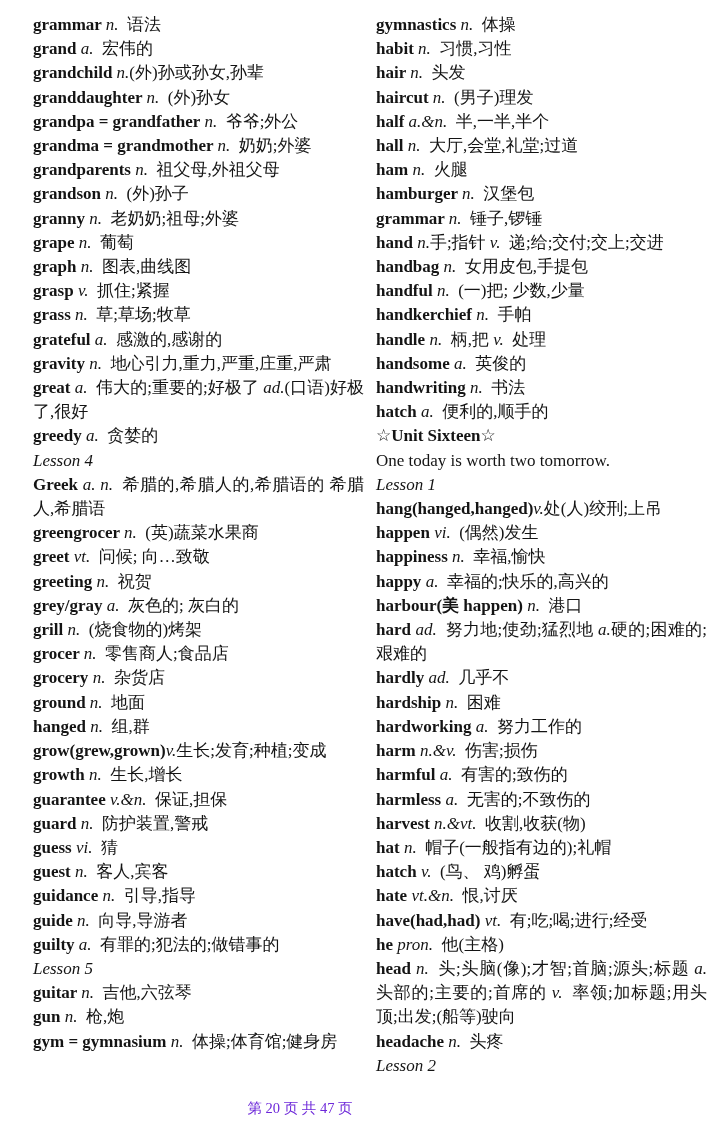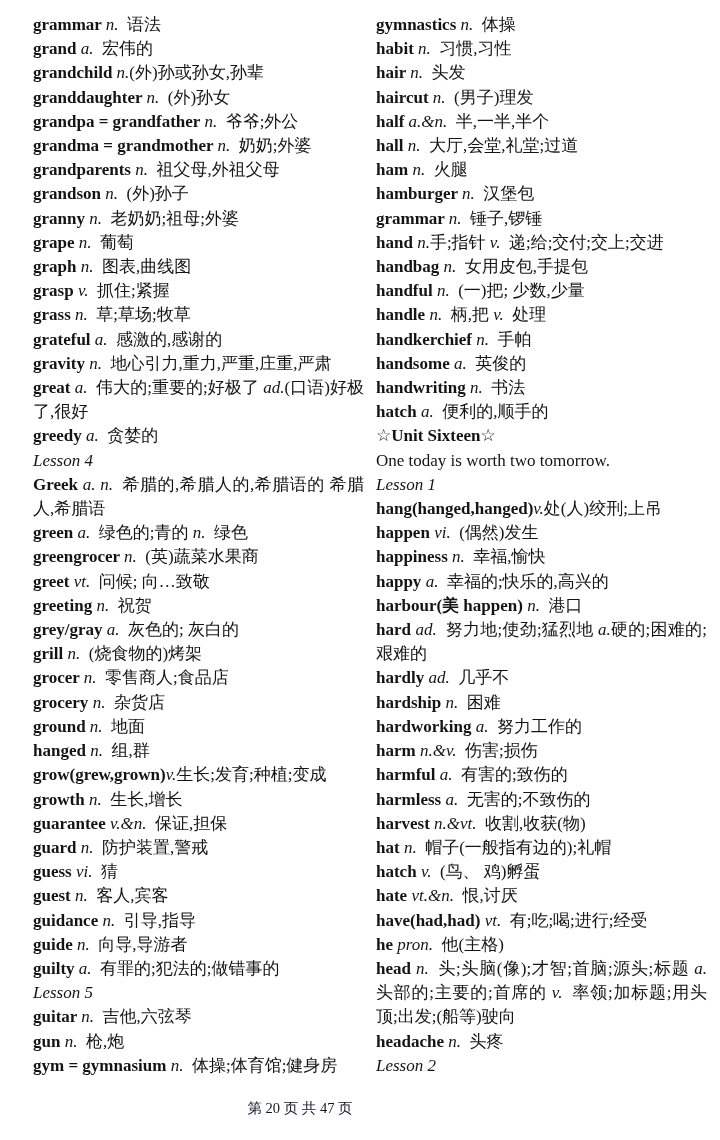--- a/index.html
+++ b/index.html
@@ -39,21 +39,21 @@
   .seg-i  { font-style: italic; }
   .seg-bi { font-weight: 400; font-style: italic; }
   .seg-t  { }
   .footer {
     position: absolute;
     left: 0;
     bottom: 22px;
     width: 100%;
     text-align: center;
     font-size: 14.5px;
-    color: #0f172a;
+    color: #6d28d9;
   }
 </style>
 </head>
 <body>
 
 <div class="page">
   <div class="cols">
     <div class="col">
         <div class="entry"><span class="seg-b">grammar </span><span class="seg-i">n.</span><span class="seg-t">&nbsp; 语法</span></div>
         <div class="entry"><span class="seg-b">grand </span><span class="seg-i">a.</span><span class="seg-t">&nbsp; 宏伟的</span></div>
@@ -67,21 +67,20 @@
         <div class="entry"><span class="seg-b">grape </span><span class="seg-i">n.</span><span class="seg-t">&nbsp; 葡萄</span></div>
         <div class="entry"><span class="seg-b">graph </span><span class="seg-i">n.</span><span class="seg-t">&nbsp; 图表,曲线图</span></div>
         <div class="entry"><span class="seg-b">grasp </span><span class="seg-i">v.</span><span class="seg-t">&nbsp; 抓住;紧握</span></div>
         <div class="entry"><span class="seg-b">grass </span><span class="seg-i">n.</span><span class="seg-t">&nbsp; 草;草场;牧草</span></div>
         <div class="entry"><span class="seg-b">grateful </span><span class="seg-i">a.</span><span class="seg-t">&nbsp; 感激的,感谢的</span></div>
         <div class="entry"><span class="seg-b">gravity </span><span class="seg-i">n.</span><span class="seg-t">&nbsp; 地心引力,重力,严重,庄重,严肃</span></div>
         <div class="entry"><span class="seg-b">great </span><span class="seg-i">a.</span><span class="seg-t">&nbsp; 伟大的;重要的;好极了 </span><span class="seg-i">ad.</span><span class="seg-t">(口语)好极了,很好</span></div>
         <div class="entry"><span class="seg-b">greedy </span><span class="seg-i">a.</span><span class="seg-t">&nbsp; 贪婪的</span></div>
         <div class="entry"><span class="seg-bi">Lesson 4</span></div>
         <div class="entry"><span class="seg-b">Greek </span><span class="seg-i">a. n.</span><span class="seg-t">&nbsp; 希腊的,希腊人的,希腊语的 希腊人,希腊语</span></div>
-        <div class="entry"><span class="seg-b">green </span><span class="seg-i">a.</span><span class="seg-t">&nbsp; 绿色的;青的 </span><span class="seg-i">n.</span><span class="seg-t">&nbsp; 绿色</span></div>
         <div class="entry"><span class="seg-b">greengrocer </span><span class="seg-i">n.</span><span class="seg-t">&nbsp; (英)蔬菜水果商</span></div>
         <div class="entry"><span class="seg-b">greet </span><span class="seg-i">vt.</span><span class="seg-t">&nbsp; 问候; 向…致敬</span></div>
         <div class="entry"><span class="seg-b">greeting </span><span class="seg-i">n.</span><span class="seg-t">&nbsp; 祝贺</span></div>
         <div class="entry"><span class="seg-b">grey/gray </span><span class="seg-i">a.</span><span class="seg-t">&nbsp; 灰色的; 灰白的</span></div>
         <div class="entry"><span class="seg-b">grill </span><span class="seg-i">n.</span><span class="seg-t">&nbsp; (烧食物的)烤架</span></div>
         <div class="entry"><span class="seg-b">grocer </span><span class="seg-i">n.</span><span class="seg-t">&nbsp; 零售商人;食品店</span></div>
         <div class="entry"><span class="seg-b">grocery </span><span class="seg-i">n.</span><span class="seg-t">&nbsp; 杂货店</span></div>
         <div class="entry"><span class="seg-b">ground </span><span class="seg-i">n.</span><span class="seg-t">&nbsp; 地面</span></div>
         <div class="entry"><span class="seg-b">hanged </span><span class="seg-i">n.</span><span class="seg-t">&nbsp; 组,群</span></div>
         <div class="entry"><span class="seg-b">grow(grew,grown)</span><span class="seg-i">v.</span><span class="seg-t">生长;发育;种植;变成</span></div>
@@ -104,22 +103,22 @@
         <div class="entry"><span class="seg-b">hair </span><span class="seg-i">n.</span><span class="seg-t">&nbsp; 头发</span></div>
         <div class="entry"><span class="seg-b">haircut </span><span class="seg-i">n.</span><span class="seg-t">&nbsp; (男子)理发</span></div>
         <div class="entry"><span class="seg-b">half </span><span class="seg-i">a.&amp;n.</span><span class="seg-t">&nbsp; 半,一半,半个</span></div>
         <div class="entry"><span class="seg-b">hall </span><span class="seg-i">n.</span><span class="seg-t">&nbsp; 大厅,会堂,礼堂;过道</span></div>
         <div class="entry"><span class="seg-b">ham </span><span class="seg-i">n.</span><span class="seg-t">&nbsp; 火腿</span></div>
         <div class="entry"><span class="seg-b">hamburger </span><span class="seg-i">n.</span><span class="seg-t">&nbsp; 汉堡包</span></div>
         <div class="entry"><span class="seg-b">grammar </span><span class="seg-i">n.</span><span class="seg-t">&nbsp; 锤子,锣锤</span></div>
         <div class="entry"><span class="seg-b">hand </span><span class="seg-i">n.</span><span class="seg-t">手;指针 </span><span class="seg-i">v.</span><span class="seg-t">&nbsp; 递;给;交付;交上;交进</span></div>
         <div class="entry"><span class="seg-b">handbag </span><span class="seg-i">n.</span><span class="seg-t">&nbsp; 女用皮包,手提包</span></div>
         <div class="entry"><span class="seg-b">handful </span><span class="seg-i">n.</span><span class="seg-t">&nbsp; (一)把; 少数,少量</span></div>
+        <div class="entry"><span class="seg-b">handkerchief </span><span class="seg-i">n.</span><span class="seg-t">&nbsp; 手帕</span></div>
         <div class="entry"><span class="seg-b">handle </span><span class="seg-i">n.</span><span class="seg-t">&nbsp; 柄,把 </span><span class="seg-i">v.</span><span class="seg-t">&nbsp; 处理</span></div>
-        <div class="entry"><span class="seg-b">handkerchief </span><span class="seg-i">n.</span><span class="seg-t">&nbsp; 手帕</span></div>
         <div class="entry"><span class="seg-b">handsome </span><span class="seg-i">a.</span><span class="seg-t">&nbsp; 英俊的</span></div>
         <div class="entry"><span class="seg-b">handwriting </span><span class="seg-i">n.</span><span class="seg-t">&nbsp; 书法</span></div>
         <div class="entry"><span class="seg-b">hatch </span><span class="seg-i">a.</span><span class="seg-t">&nbsp; 便利的,顺手的</span></div>
         <div class="entry"><span class="seg-t">☆</span><span class="seg-b">Unit Sixteen</span><span class="seg-t">☆</span></div>
         <div class="entry"><span class="seg-t">One today is worth two tomorrow.</span></div>
         <div class="entry"><span class="seg-bi">Lesson 1</span></div>
         <div class="entry"><span class="seg-b">hang(hanged,hanged)</span><span class="seg-bi">v.</span><span class="seg-t">处(人)绞刑;上吊</span></div>
         <div class="entry"><span class="seg-b">happen </span><span class="seg-i">vi.</span><span class="seg-t">&nbsp; (偶然)发生</span></div>
         <div class="entry"><span class="seg-b">happiness </span><span class="seg-i">n.</span><span class="seg-t">&nbsp; 幸福,愉快</span></div>
         <div class="entry"><span class="seg-b">happy </span><span class="seg-i">a.</span><span class="seg-t">&nbsp; 幸福的;快乐的,高兴的</span></div>

